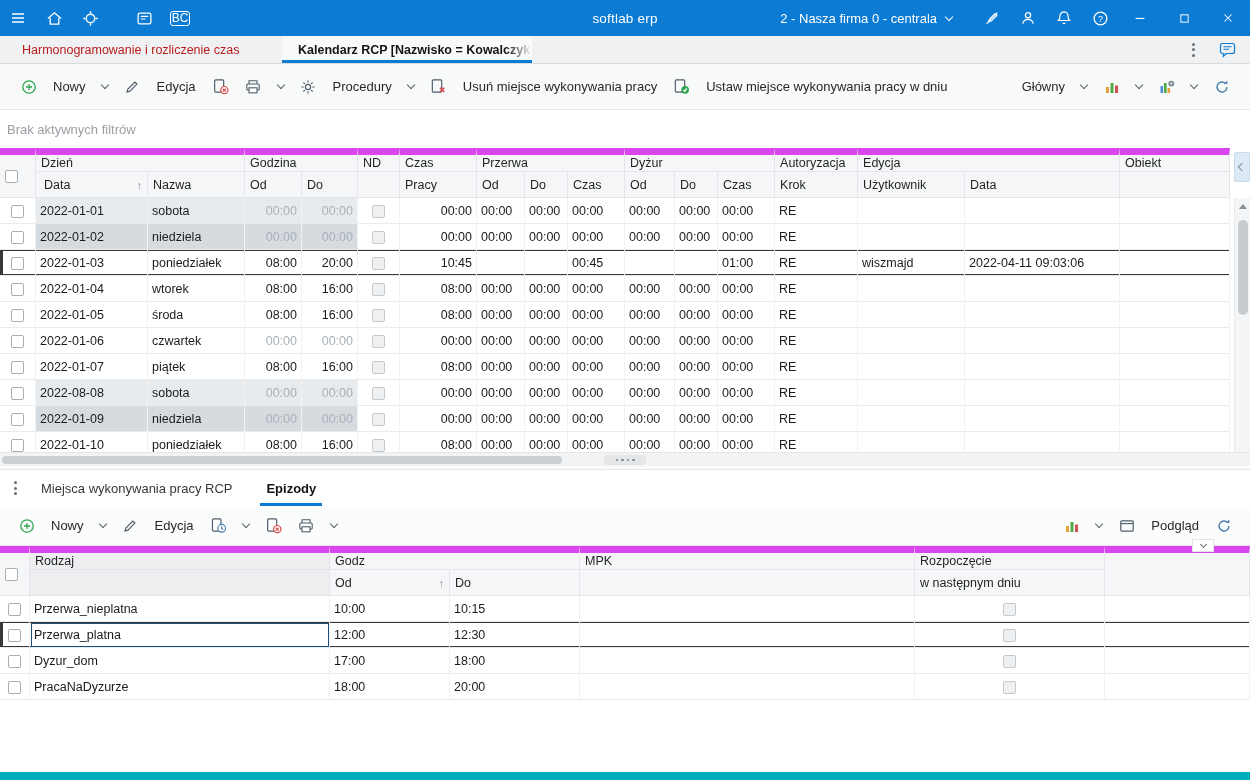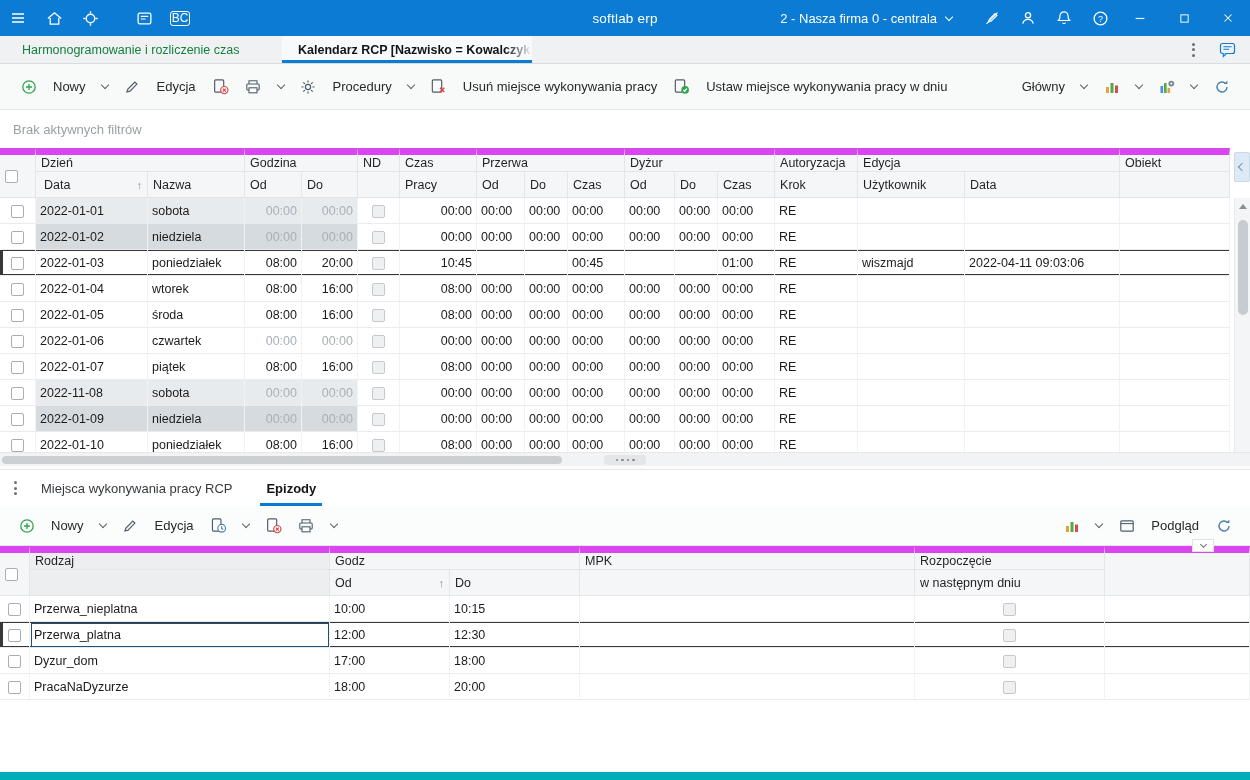--- a/index.html
+++ b/index.html
@@ -17,42 +17,42 @@
   .tb-title { position:absolute; left:50%; transform:translateX(-50%); font-size:13.5px; letter-spacing:.2px; }
   .tb-right { margin-left:auto; display:flex; align-items:center; height:100%; }
   .company { display:flex; align-items:center; gap:9px; font-size:13px; margin-right:22px; cursor:pointer; white-space:nowrap; }
   .winbtn { width:44px; height:36px; display:flex; align-items:center; justify-content:center; cursor:pointer; }
   .chv { display:inline-block; width:6px; height:6px; border-right:1.4px solid currentColor; border-bottom:1.4px solid currentColor; transform:rotate(45deg); margin-top:-3px; }
   .chvL { display:inline-block; width:6px; height:6px; border-left:1.4px solid #7d92a8; border-bottom:1.4px solid #7d92a8; transform:rotate(45deg); }
   .bcbadge { width:20px; height:15px; border:1.2px solid #fff; border-radius:3px; font-size:12px; display:flex; align-items:center; justify-content:center; }
 
   
   .tabrow { height:28px; background:#eff1f2; border-bottom:1px solid #d9dbdd; display:flex; align-items:stretch; flex:0 0 auto; }
-  .tab { position:relative; display:flex; align-items:center; padding:0 16px; font-size:12.5px; color:#15803d; cursor:pointer; white-space:nowrap; overflow:hidden; }
+  .tab { position:relative; display:flex; align-items:center; padding:0 16px; font-size:12.5px; color:#b91c1c; cursor:pointer; white-space:nowrap; overflow:hidden; }
   .tab1w { width:276px; margin-left:6px; }
   .tab2w { width:250px; }
   .tab.active { background:#f7f9fa; color:#141414; font-weight:bold; box-shadow:inset 0 -3px 0 #0b7bd3; }
   .tab .fade { position:absolute; right:0; top:0; bottom:3px; width:26px; background:linear-gradient(to right, rgba(239,241,242,0), #eff1f2); }
   .tab.active .fade { background:linear-gradient(to right, rgba(247,249,250,0), #f7f9fa); }
   .trdots { margin-left:auto; width:30px; display:flex; align-items:center; justify-content:center; cursor:pointer; }
   .vdots { display:flex; flex-direction:column; gap:2.5px; }
   .vdots i { width:3px; height:3px; border-radius:50%; background:#6b7075; }
   .commentbtn { width:38px; display:flex; align-items:center; justify-content:center; cursor:pointer; margin-right:4px; }
 
   
   .toolbar { height:46px; background:#f8f9f9; border-bottom:1px solid #e7e8e9; display:flex; align-items:center; padding:0 12px; flex:0 0 auto; color:#26282a; }
   .btoolbar { height:40px; background:#fbfcfc; border-bottom:1px solid #e5e6e7; display:flex; align-items:center; padding:0 10px; position:relative; flex:0 0 auto; color:#26282a; }
   .tbtn { display:flex; align-items:center; gap:16px; padding:0 8px; height:32px; cursor:pointer; white-space:nowrap; }
   .tbtn .chv { color:#5b6167; }
   .icw { display:flex; align-items:center; justify-content:center; width:17px; height:17px; }
   .spacer { flex:1; }
   .btb-overflow { position:absolute; right:36px; bottom:-7px; width:22px; height:13px; background:#fff; border:1px solid #e2e3e4; display:flex; align-items:center; justify-content:center; color:#6b7075; z-index:5; cursor:pointer; }
   .btb-overflow .chv { width:5px; height:5px; margin-top:-2px; }
 
-  .filterbar { height:38px; display:flex; align-items:center; padding-left:13px; color:#9ba0a5; background:#fff; flex:0 0 auto; font-size:13px; }
+  .filterbar { height:38px; display:flex; align-items:center; padding-left:7px; color:#9ba0a5; background:#fff; flex:0 0 auto; font-size:13px; }
 
   
   .gridarea { height:304px; position:relative; overflow:hidden; flex:0 0 auto; background:#fff; }
   table.grid { border-collapse:separate; border-spacing:0; table-layout:fixed; }
   .main { width:1230px; }
   .detail { width:1250px; }
   .grid th { background:#f4f6f7; font-weight:normal; text-align:left; font-size:12.5px; color:#1f2123; padding:0 5px; border-right:1px solid #e3e5e8; border-bottom:1px solid #e3e5e8; white-space:nowrap; overflow:hidden; }
   .grid thead tr.hg th { height:24px; border-top:7px solid #d946ef; }
   .grid thead tr.hs th { height:26px; }
   .grid td { height:26px; font-size:12.5px; padding:0 4px; border-right:1px solid #f1f2f4; border-bottom:1px solid #e9ebed; white-space:nowrap; overflow:hidden; background:#fff; }
@@ -525,21 +525,21 @@
           <td>00:00</td>
           <td>00:00</td>
           <td>00:00</td>
           <td class="ckrok">RE</td>
           <td class="cuser"></td>
           <td></td>
           <td></td>
         </tr>
         <tr class="sat">
           <td class="ccb"><span class="cb"></span></td>
-          <td class="cdata">2022-11-08</td>
+          <td class="cdata">2022-08-08</td>
           <td class="cnazwa">sobota</td>
           <td class="cgod">00:00</td>
           <td class="cgod">00:00</td>
           <td class="ccb"><span class="cb dis"></span></td>
           <td class="cpracy">00:00</td>
           <td>00:00</td>
           <td>00:00</td>
           <td>00:00</td>
           <td>00:00</td>
           <td>00:00</td>

